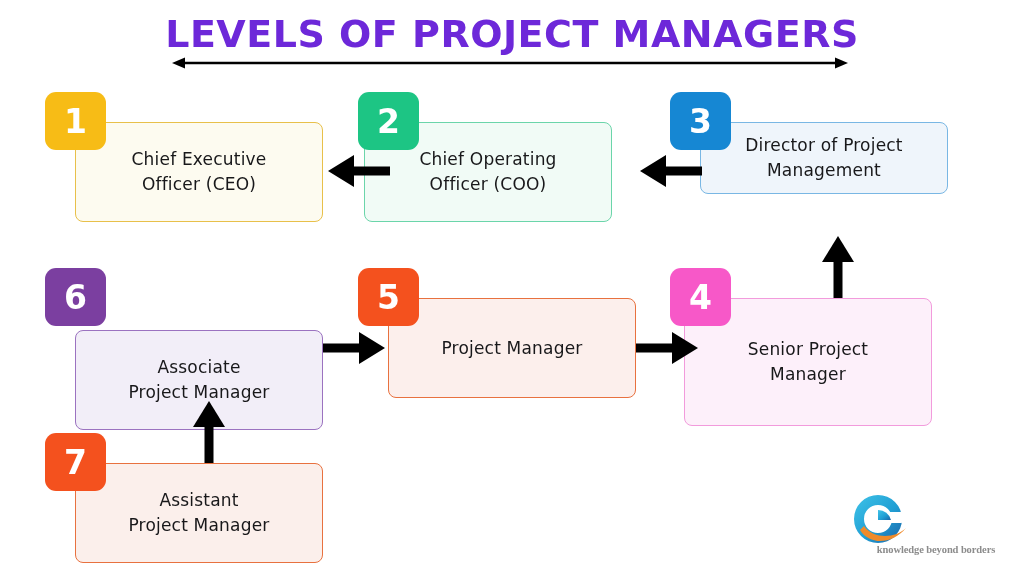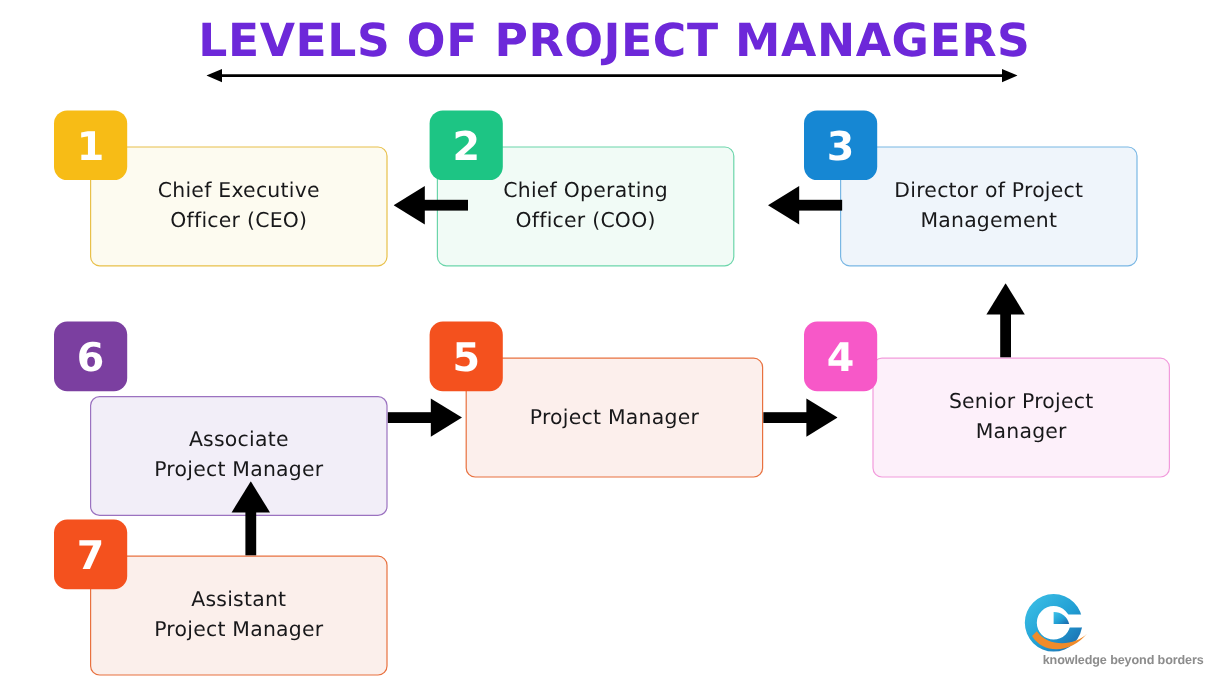--- a/index.html
+++ b/index.html
@@ -110,21 +110,21 @@
     color: #16355e;
     line-height: 1.05;
     letter-spacing: -0.2px;
   }
   .logo-tag {
     position: absolute;
     left: 4px;
     top: 52px;
     width: 168px;
     text-align: center;
-    font-family: Liberation Sans, sans-serif;
+    font-family: Liberation Serif, serif;
     font-size: 10.5px;
     font-weight: bold;
     color: #8c8c8c;
     letter-spacing: -0.1px;
     white-space: nowrap;
   }
 </style>
 </head>
 <body>
 
@@ -147,21 +147,21 @@
   </div>
 
   <div class="card" style="left: 364px; top: 122px; width: 248px; height: 100px; background: rgb(241, 251, 246); border-color: rgb(107, 213, 170);">
     <div class="card-label" style="white-space:pre-line;">Chief Operating
 Officer (COO)</div>
   </div>
   <div class="badge" style="left: 358px; top: 92px; background: rgb(29, 197, 132);">
     <span>2</span>
   </div>
 
-  <div class="card" style="left: 700px; top: 122px; width: 248px; height: 100px; background: rgb(239, 245, 251); border-color: rgb(121, 183, 228);">
+  <div class="card" style="left: 700px; top: 122px; width: 248px; height: 72px; background: rgb(239, 245, 251); border-color: rgb(121, 183, 228);">
     <div class="card-label" style="white-space:pre-line;">Director of Project
 Management</div>
   </div>
   <div class="badge" style="left: 670px; top: 92px; background: rgb(22, 135, 211);">
     <span>3</span>
   </div>
 
   <div class="card" style="left: 75px; top: 298px; width: 248px; height: 100px; background: rgb(242, 238, 248); border-color: rgb(155, 114, 192); margin-top: 32px;">
     <div class="card-label" style="white-space:pre-line;">Associate
 Project Manager</div>
@@ -170,21 +170,21 @@
     <span>6</span>
   </div>
 
   <div class="card" style="left: 388px; top: 298px; width: 248px; height: 100px; background: rgb(252, 239, 236); border-color: rgb(232, 113, 63);">
     <div class="card-label" style="white-space:pre-line;">Project Manager</div>
   </div>
   <div class="badge" style="left: 358px; top: 268px; background: rgb(244, 81, 30);">
     <span>5</span>
   </div>
 
-  <div class="card" style="left: 727px; top: 298px; width: 248px; height: 100px; background: rgb(253, 240, 250); border-color: rgb(242, 155, 220);">
+  <div class="card" style="left: 684px; top: 298px; width: 248px; height: 128px; background: rgb(253, 240, 250); border-color: rgb(242, 155, 220);">
     <div class="card-label" style="white-space:pre-line;">Senior Project
 Manager</div>
   </div>
   <div class="badge" style="left: 670px; top: 268px; background: rgb(247, 88, 200);">
     <span>4</span>
   </div>
 
   <div class="card" style="left: 75px; top: 463px; width: 248px; height: 100px; background: rgb(251, 239, 235); border-color: rgb(232, 113, 63);">
     <div class="card-label" style="white-space:pre-line;">Assistant
 Project Manager</div>

